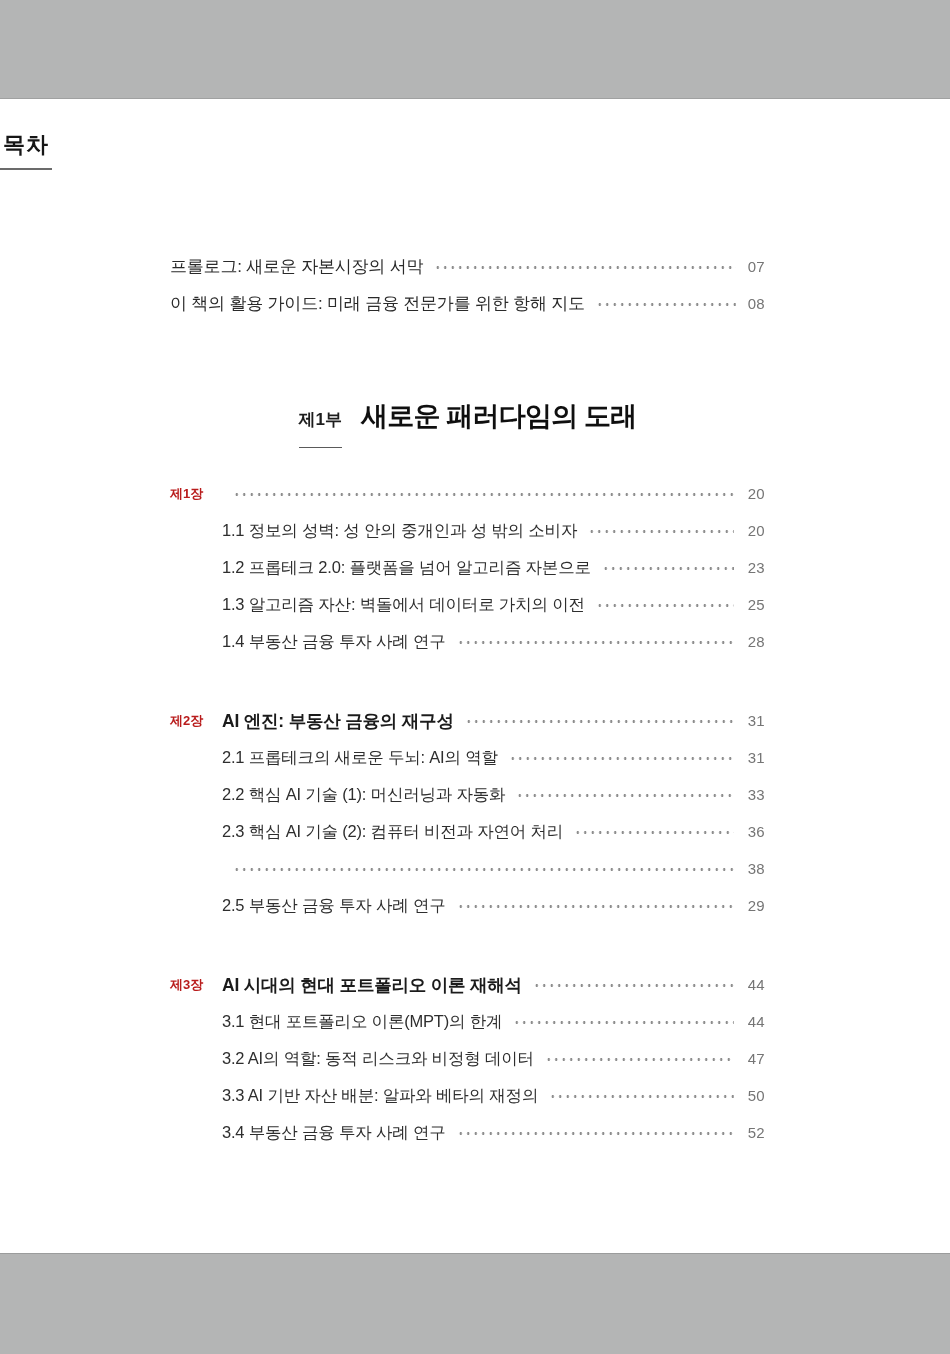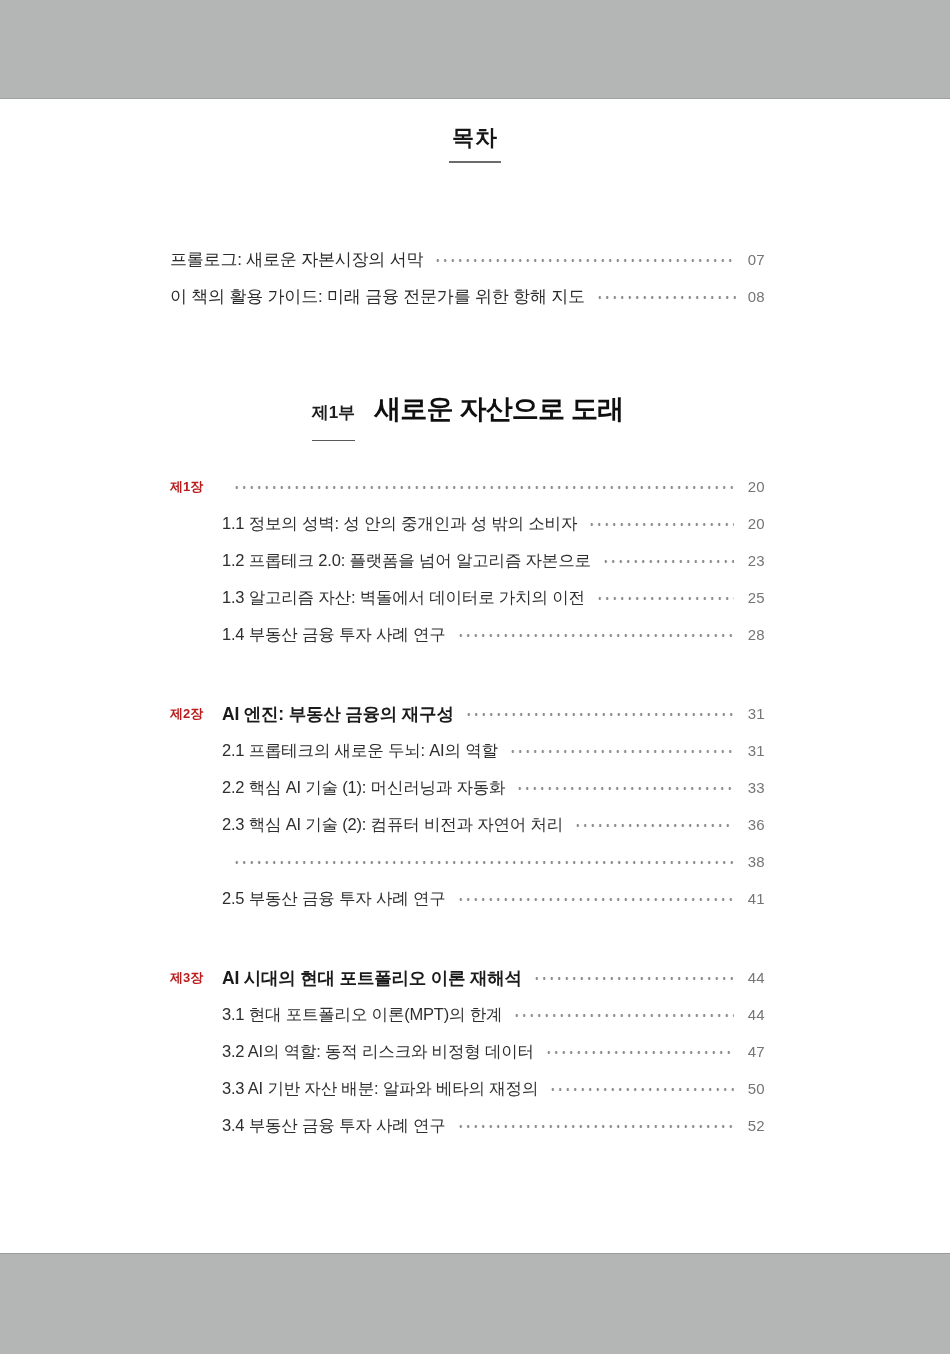--- a/index.html
+++ b/index.html
@@ -16,21 +16,21 @@
     border-top:1px solid #a0a1a1;
     border-bottom:1px solid #9b9c9c;
     box-sizing:border-box;
     overflow:hidden;
   }
   .content{
     margin-left:170px;
     width:595px;
   }
   
-  .toc-title-wrap{ text-align:center; padding-top:25px;font-family:Liberation Serif, serif; }
+  .toc-title-wrap{ padding-top:32px;font-family:Liberation Serif, serif; }
   .toc-title{
     display:inline-block;
     font-size:22px; line-height:28px; font-weight:700; color:#161616;
     letter-spacing:1px;
     padding:0 3px 9px 3px;
     border-bottom:2px solid #6b6b6b;
   }
   
   .row{
     display:flex; align-items:center;
@@ -97,21 +97,21 @@
         </div>
         <div class="row ">
           <span class="entry-label ">이 책의 활용 가이드: 미래 금융 전문가를 위한 항해 지도</span>
           <span class="dot-leader"></span>
           <span class="page-num">08</span>
         </div>
       </div>
 
     <div class="part-header">
       <span class="part-no">제1부</span>
-      <span class="part-title">새로운 자산으로 도래</span>
+      <span class="part-title">새로운 패러다임의 도래</span>
     </div>
 
     <div class="chapters">
         <section class="chapter">
           <div class="row ch-head">
             <span class="ch-no">제1장</span>
             <span class="dot-leader"></span>
             <span class="page-num">20</span>
           </div>
           <div class="sections">
@@ -160,21 +160,21 @@
               <span class="dot-leader"></span>
               <span class="page-num">36</span>
             </div>
             <div class="row ">
               <span class="dot-leader"></span>
               <span class="page-num">38</span>
             </div>
             <div class="row ">
               <span class="entry-label ">2.5 부동산 금융 투자 사례 연구</span>
               <span class="dot-leader"></span>
-              <span class="page-num">41</span>
+              <span class="page-num">29</span>
             </div>
           </div>
         </section>
         <section class="chapter">
           <div class="row ch-head">
             <span class="ch-no">제3장</span>
             <span class="entry-label">AI 시대의 현대 포트폴리오 이론 재해석</span>
             <span class="dot-leader"></span>
             <span class="page-num">44</span>
           </div>

